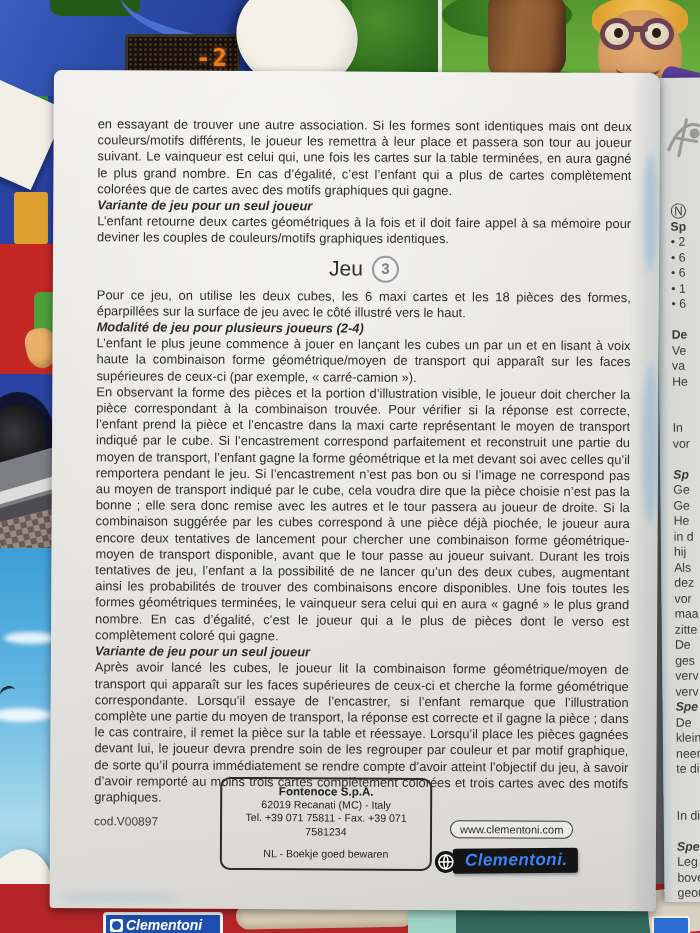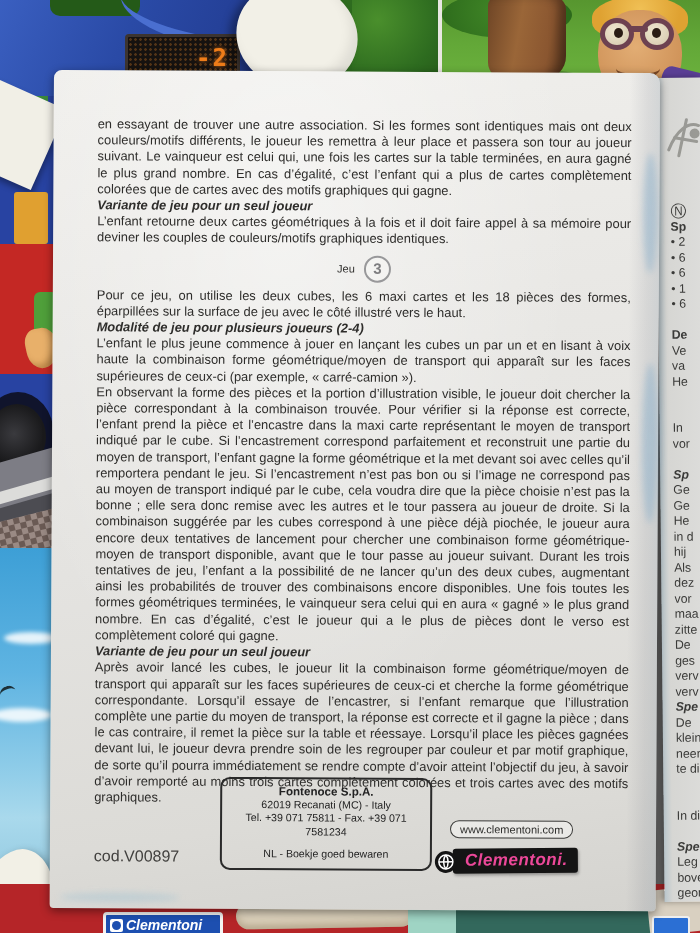--- a/index.html
+++ b/index.html
@@ -114,36 +114,36 @@
     border-radius:0 10px 4px 0;pointer-events:none;}
   .stain{position:absolute;border-radius:50%;filter:blur(3px);background:rgba(140,185,215,.45);}
   .stain.s1{right:2px;top:80px;width:14px;height:120px;}
   .stain.s2{right:0px;top:290px;width:16px;height:160px;}
   .stain.s3{left:10px;bottom:6px;width:120px;height:10px;background:rgba(150,190,210,.35);}
   .text-col{position:absolute;left:44px;top:46px;width:534px;color:#2e2d2b;
     font-size:12.9px;line-height:16.2px;text-align:justify;}
   .text-col p{margin:0;}
   .h-variant{font-weight:bold;font-style:italic;}
   .game-head{display:flex;align-items:center;justify-content:center;gap:9px;margin:8px 0 6px 0;}
-  .game-head .lbl{font-size:11px;color:#2e2d2b;}
+  .game-head .lbl{font-size:21px;color:#2e2d2b;}
   .num-circle{display:flex;align-items:center;justify-content:center;width:23px;height:23px;border-radius:50%;
     border:2px solid #98989a;color:#7e7e80;font-size:15px;font-weight:bold;background:rgba(255,255,255,.25);}
   .h-modal{font-weight:bold;font-style:italic;margin-top:17px;}
   
   .addr-box{position:absolute;left:170px;top:706px;width:212px;min-height:88px;border:2px solid #2a2a2a;
     border-radius:10px;text-align:center;font-size:10.6px;line-height:13.5px;color:#222;padding:5px 6px 7px 6px;box-sizing:border-box;}
   .addr-box .company{font-weight:bold;font-size:11.6px;}
   .addr-notes{margin-top:9px;}
-  .cod{position:absolute;left:44px;top:777px;font-size:16px;color:#42413f;}
+  .cod{position:absolute;left:44px;top:744px;font-size:12px;color:#42413f;}
   .web-oval{position:absolute;left:400px;top:748px;border:1.5px solid #3a3a38;border-radius:12px;
     padding:2px 9px;font-size:11px;color:#2c2c2a;background:rgba(250,250,248,.5);white-space:nowrap;}
   .logo-row{position:absolute;left:384px;top:776px;display:flex;align-items:center;transform:rotate(-.8deg);}
   .logo-globe{width:24px;height:24px;flex:none;margin-right:-5px;z-index:2;}
   .logo-box{background:#141414;border-radius:3px;padding:2px 10px 3px 12px;box-shadow:1px 2px 3px rgba(0,0,0,.3);}
-  .logo-box span{color:#ec4899;font-style:italic;font-weight:bold;font-size:17px;letter-spacing:.5px;white-space:nowrap;}
+  .logo-box span{color:#3b82f6;font-style:italic;font-weight:bold;font-size:17px;letter-spacing:.5px;white-space:nowrap;}
 </style>
 </head>
 <body>
 
 <div class="stage">
 
   <div class="scene-top">
     <div class="bus-front">
       <div class="hedge-top"></div>
       <div class="bus-roofline"></div>

